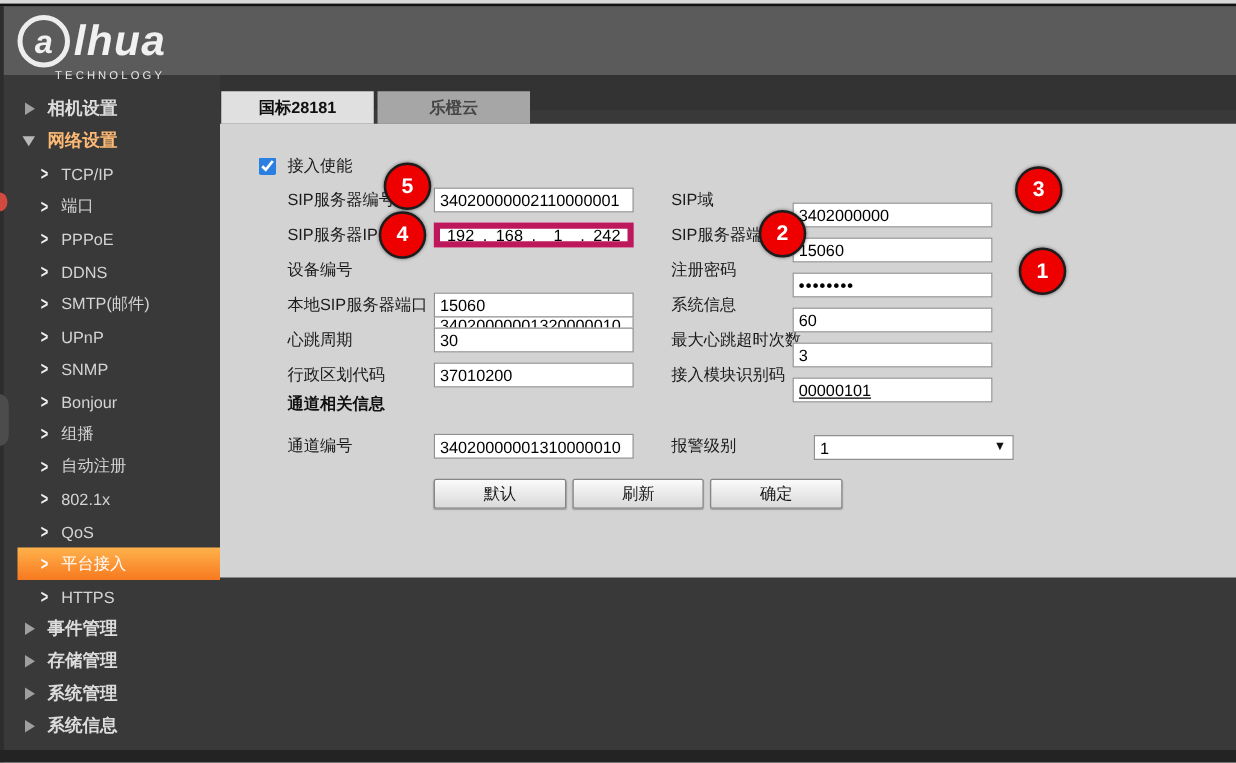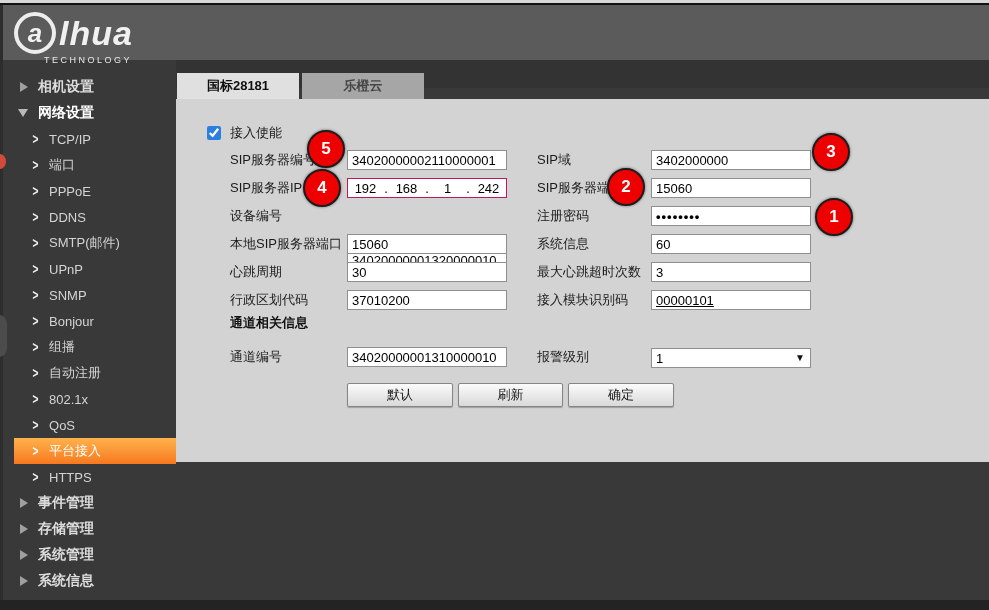--- a/index.html
+++ b/index.html
@@ -36,22 +36,22 @@
   .tab.active{left:1px;background:#e0e0e0;color:#101010;font-weight:bold;}
   .tab.inactive{left:126px;background:#a6a6a6;color:#454545;}
   
   .panel{position:absolute;left:176px;top:99px;right:0;height:363px;background:#d3d3d3;}
   .chk-row{position:absolute;left:31px;top:25px;display:flex;align-items:center;}
   .chk-row input{width:14px;height:14px;accent-color:#2a7fe0;margin:0;}
   .chk-label{font-size:13px;color:#1b1b1b;margin-left:9px;}
   .f-label{position:absolute;font-size:13px;color:#1b1b1b;line-height:20px;white-space:nowrap;}
   .f-input{position:absolute;width:160px;height:20px;box-sizing:border-box;border:1px solid #8f8f8f;
            background:#fff;font-size:13px;color:#000;padding:0 4px;font-family:inherit;}
-  .lcol-label{left:54px;} .lcol-input{left:171px;} .rcol-label{left:361px;} .rcol-input{left:475px;}
-  .ip-box{position:absolute;left:171px;width:160px;height:20px;box-sizing:border-box;border:1px solid #be185d;
+  .lcol-label{left:54px;} .lcol-input{left:171px;} .rcol-label{left:361px;} .rcol-input{left:458px;margin-top:12px;}
+  .ip-box{position:absolute;left:171px;width:160px;height:20px;box-sizing:border-box;border:5px solid #be185d;
           background:#fff;display:flex;align-items:center;font-size:13px;color:#000;}
   .ip-box span{flex:1;text-align:center;}
   .ip-box .dot{flex:0 0 6px;}
   .section-title{position:absolute;left:54px;top:215px;font-size:13px;font-weight:bold;color:#111;}
   .sel-wrap{position:absolute;left:475px;top:249px;width:160px;height:20px;}
   .sel-wrap select{width:160px;height:20px;box-sizing:border-box;border:1px solid #8f8f8f;background:#fff;
           font-size:13px;font-family:inherit;appearance:none;-webkit-appearance:none;padding:0 4px;border-radius:0;}
   .sel-chev{position:absolute;right:6px;top:4px;font-size:10px;color:#111;pointer-events:none;}
   .btn{position:absolute;top:284px;height:24px;box-sizing:border-box;border:1px solid #858585;border-radius:2px;
        background:linear-gradient(180deg,#fbfbfb,#d9d9d9);font-size:13px;color:#161616;cursor:pointer;
@@ -86,21 +86,21 @@
   <div class="left-edge"></div>
   <div class="edge-red-dot"></div>
   <div class="edge-gray-handle"></div>
 
   <div class="side-item" style="top:74px">
     <span class="tri-right"></span>
     <span class="top-label">相机设置</span>
   </div>
   <div class="side-item" style="top:100px">
     <span class="tri-down"></span>
-    <span class="top-label" style="color:#ffffff">网络设置</span>
+    <span class="top-label" style="color:#fdba74">网络设置</span>
   </div>
   <div class="side-item" style="top:126px">
     <span class="sub-chev">&gt;</span>
     <span class="sub-label">TCP/IP</span>
   </div>
   <div class="side-item" style="top:152px">
     <span class="sub-chev">&gt;</span>
     <span class="sub-label">端口</span>
   </div>
   <div class="side-item" style="top:178px">

